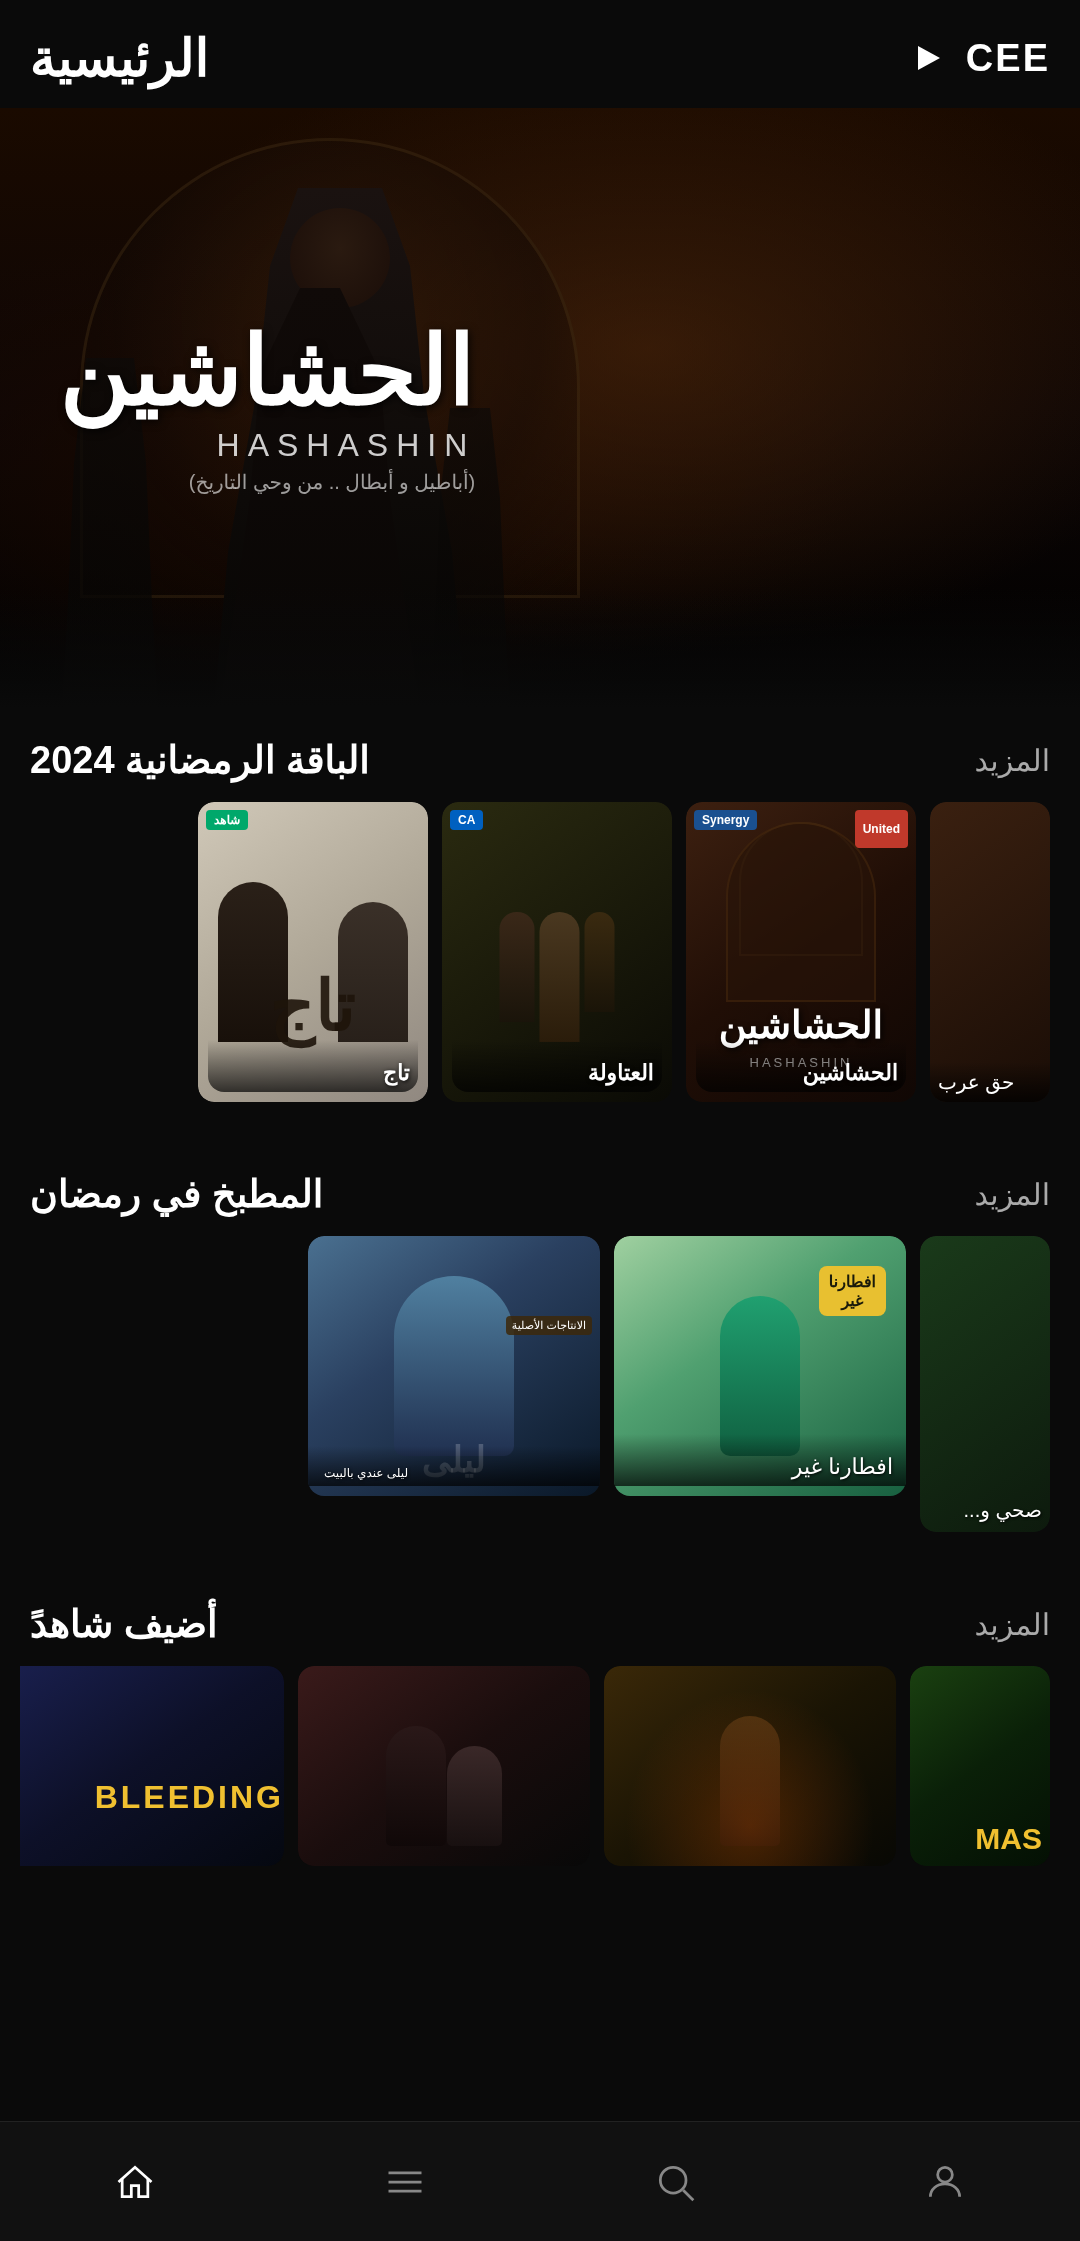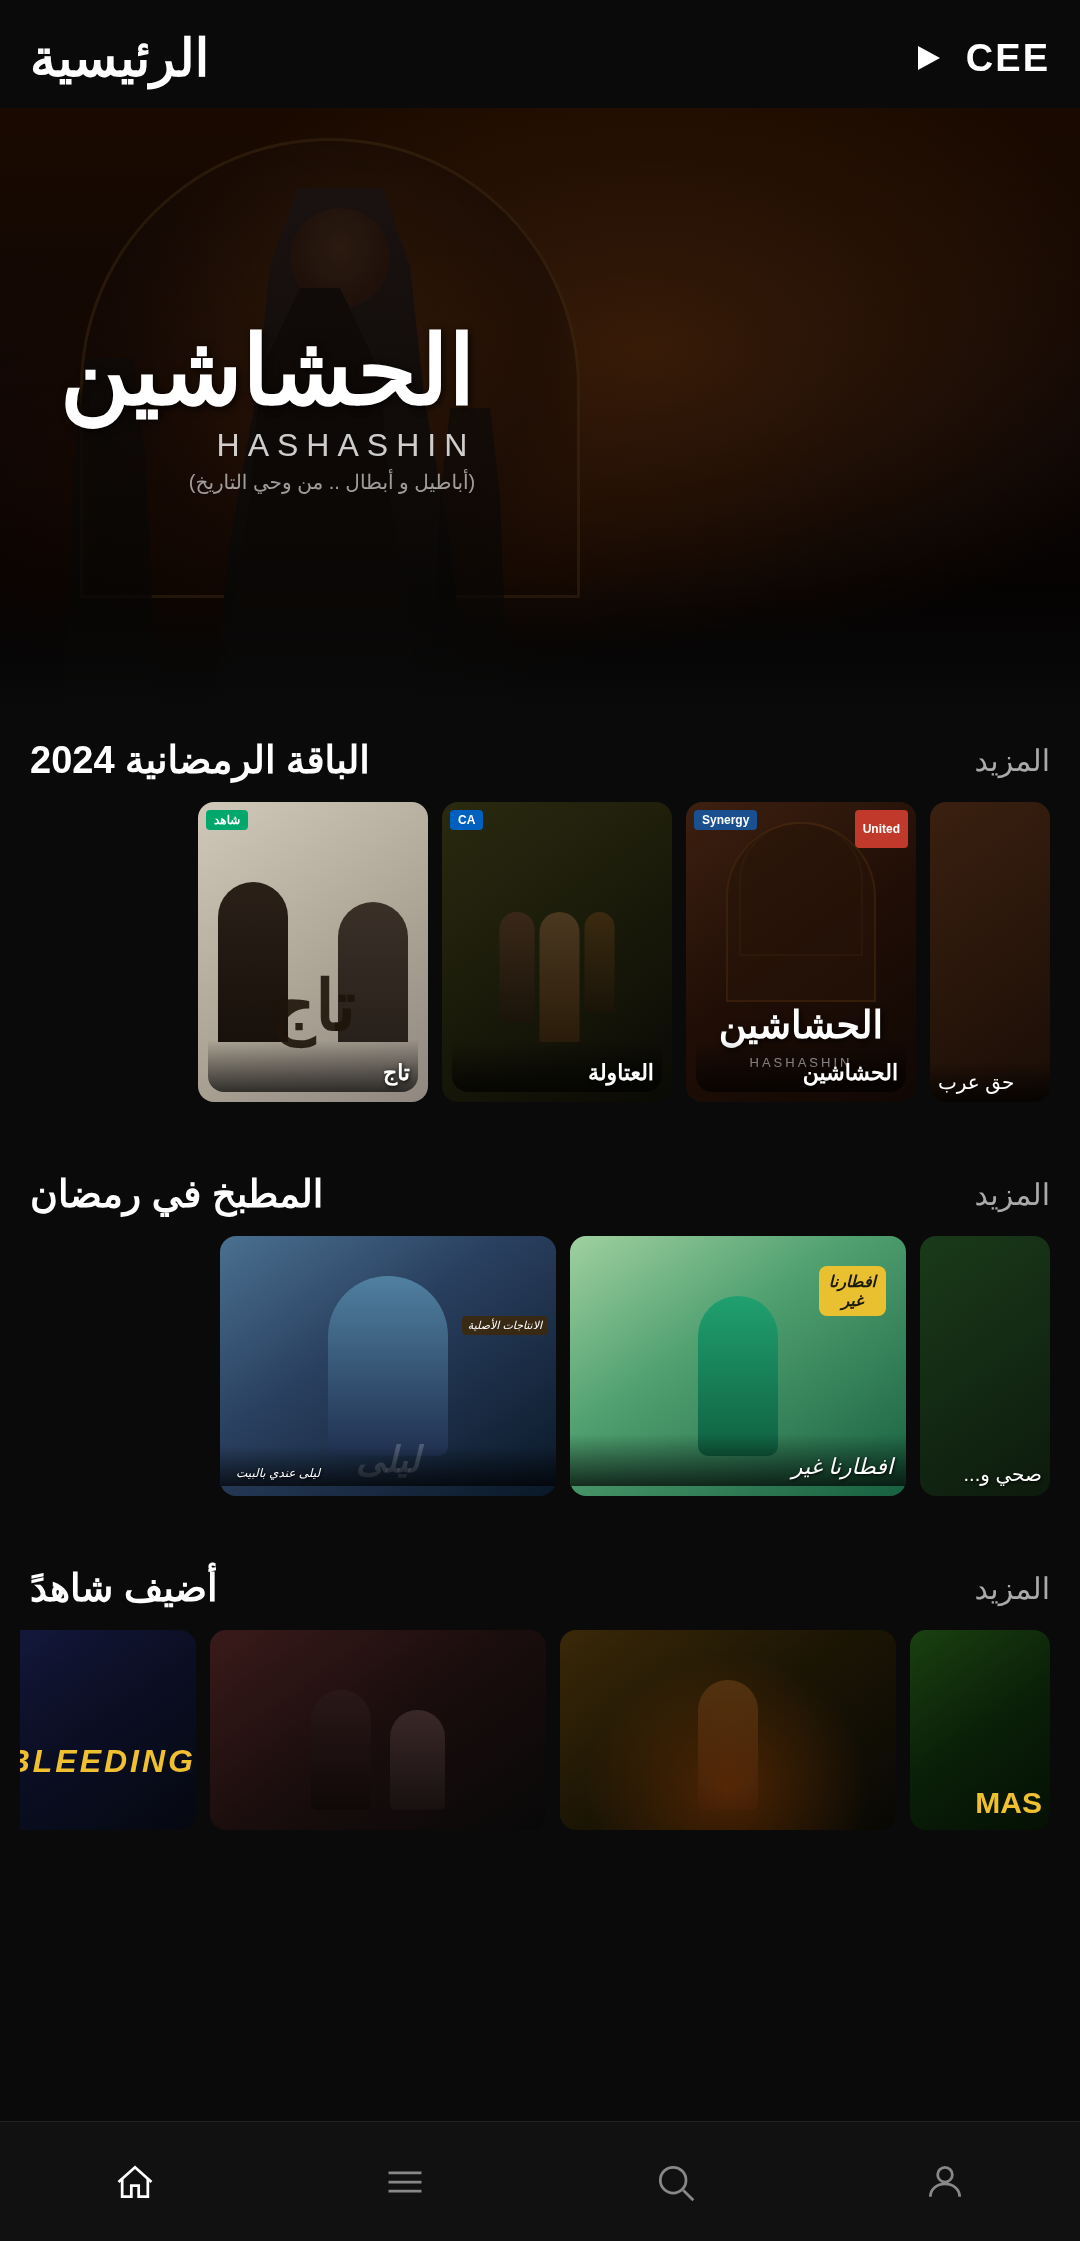--- a/index.html
+++ b/index.html
@@ -141,27 +141,26 @@
 
     .card {
       flex: 0 0 auto;
       width: 230px;
       border-radius: 16px;
       overflow: hidden;
       position: relative;
       cursor: pointer;
     }
     .card-wide {
-      width: 336px;
-      font-style: italic;
+      width: 292px;
     }
     .card-img {
       width: 100%;
       height: 300px;
-      border-radius: 8px;
+      border-radius: 16px;
       position: relative;
       overflow: hidden;
     }
     .card-wide .card-img {
       height: 260px;
     }
     .card-label {
       position: absolute;
       bottom: 10px;
       right: 10px;
@@ -404,21 +403,21 @@
   <div class="section-spacer"></div>
 
   <div class="section">
     <div class="section-header">
       <div class="section-more">المزيد</div>
       <div class="section-title">المطبخ في رمضان</div>
     </div>
     <div class="cards-row">
 
       <div class="card" style="width:130px;">
-        <div class="card-img" style="height:260px;background:linear-gradient(145deg,#1a3a1a 0%,#0d1a0d 100%);position:relative;">
+        <div class="card-img" style="height:296px;background:linear-gradient(145deg,#1a3a1a 0%,#0d1a0d 100%);position:relative;">
           <div style="position:absolute;bottom:10px;right:0;left:0;text-align:right;padding:0 8px;font-size:20px;color:#fff;text-shadow:1px 1px 3px rgba(0,0,0,0.9);">صحي و...</div>
         </div>
       </div>
 
 
       <div class="card card-wide">
         <div class="card-img card-img-cooking" style="height:260px;background:linear-gradient(145deg,#a0d0a0 0%,#50a070 40%,#186040 100%);position:relative;overflow:hidden;">
 
           <div style="position:absolute;bottom:40px;left:50%;transform:translateX(-50%);width:80px;height:160px;background:linear-gradient(180deg,#20a070,#106040);border-radius:40px 40px 10px 10px;"></div>
           <div style="position:absolute;top:30px;right:20px;background:#e8c030;color:#1a1a0a;font-size:16px;font-weight:bold;padding:6px 10px;border-radius:8px;text-align:center;">افطارنا<br>غير</div>

